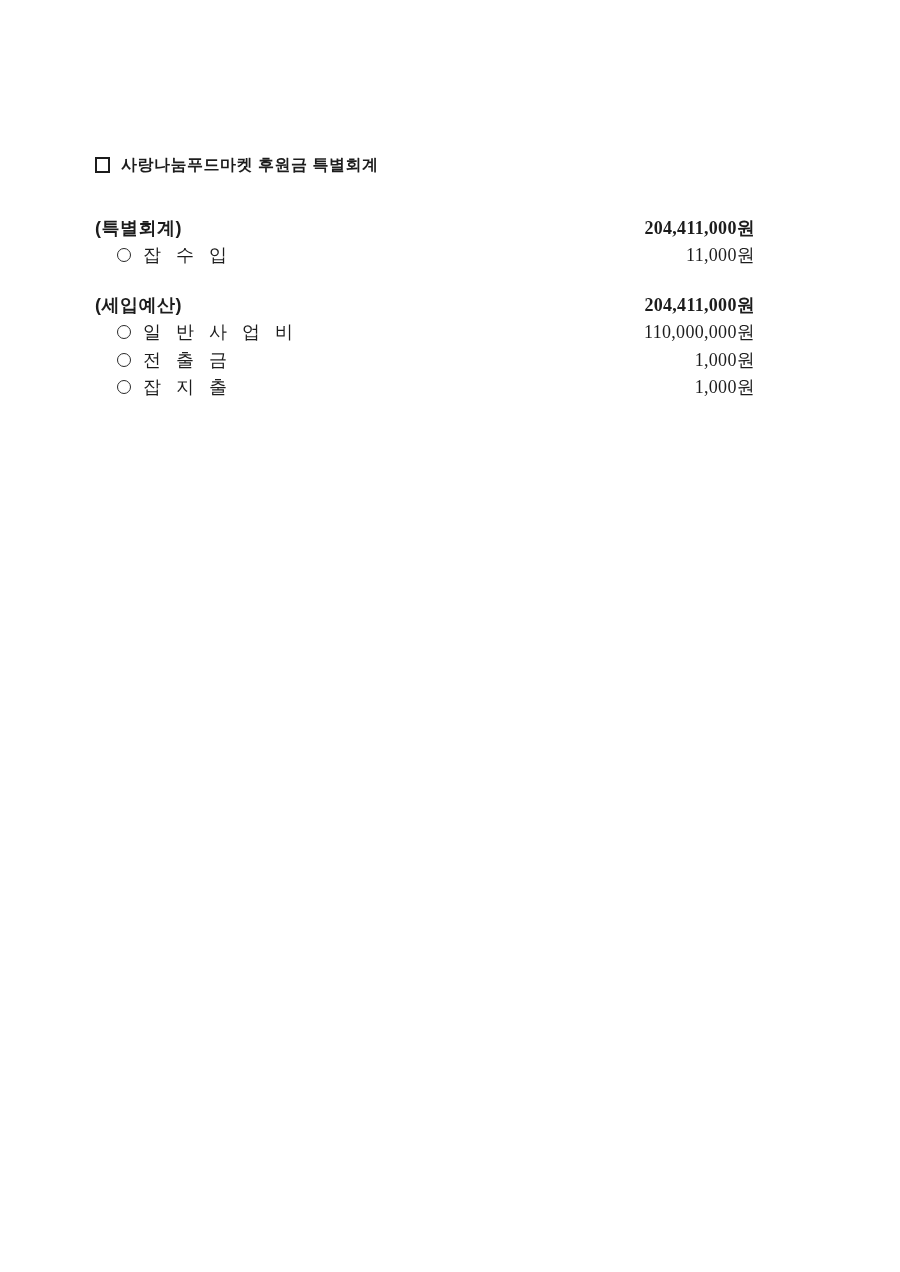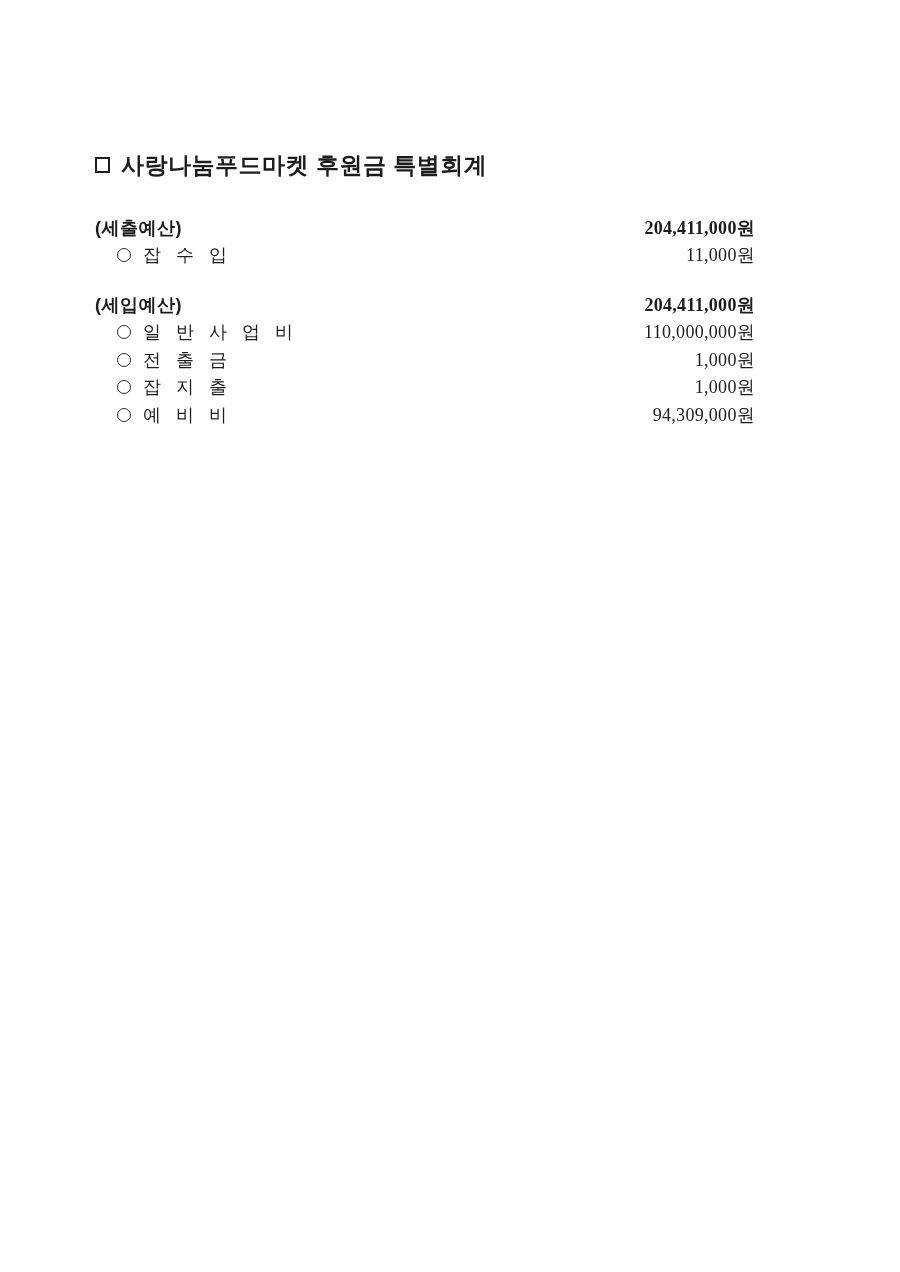--- a/index.html
+++ b/index.html
@@ -19,21 +19,21 @@
   .content {
     position: absolute;
     left: 95px;
     right: 145px;
     top: 152px;
   }
   .title-row {
     display: flex;
     align-items: center;
     gap: 11px;
-    font-size: 23px;
+    font-size: 16px;
     font-weight: bold;
     letter-spacing: 0.5px;
     margin-bottom: 36px;
     line-height: 26px;
   }
   .square-bullet {
     display: inline-block;
     width: 15px;
     height: 16px;
     border: 2.2px solid #1c1c1c;
@@ -89,21 +89,21 @@
 <div class="page">
   <div class="content">
 
     <div class="title-row">
       <span class="square-bullet"></span>
       <span>사랑나눔푸드마켓 후원금 특별회계</span>
     </div>
 
     <div class="section">
       <div class="row heading-row">
-        <span class="heading">(세출예산)</span>
+        <span class="heading">(특별회계)</span>
         <span class="amount">204,411,000원</span>
       </div>
       <div class="row">
         <span class="item-label">
           <span class="circle-bullet"></span>
           <span>잡 수 입</span>
         </span>
         <span class="amount">11,000원</span>
       </div>
     </div>
@@ -127,23 +127,16 @@
         </span>
         <span class="amount">1,000원</span>
       </div>
       <div class="row">
         <span class="item-label">
           <span class="circle-bullet"></span>
           <span>잡 지 출</span>
         </span>
         <span class="amount">1,000원</span>
       </div>
-      <div class="row">
-        <span class="item-label">
-          <span class="circle-bullet"></span>
-          <span>예 비 비</span>
-        </span>
-        <span class="amount">94,309,000원</span>
-      </div>
     </div>
 
   </div>
 </div>
 
 </body></html>

